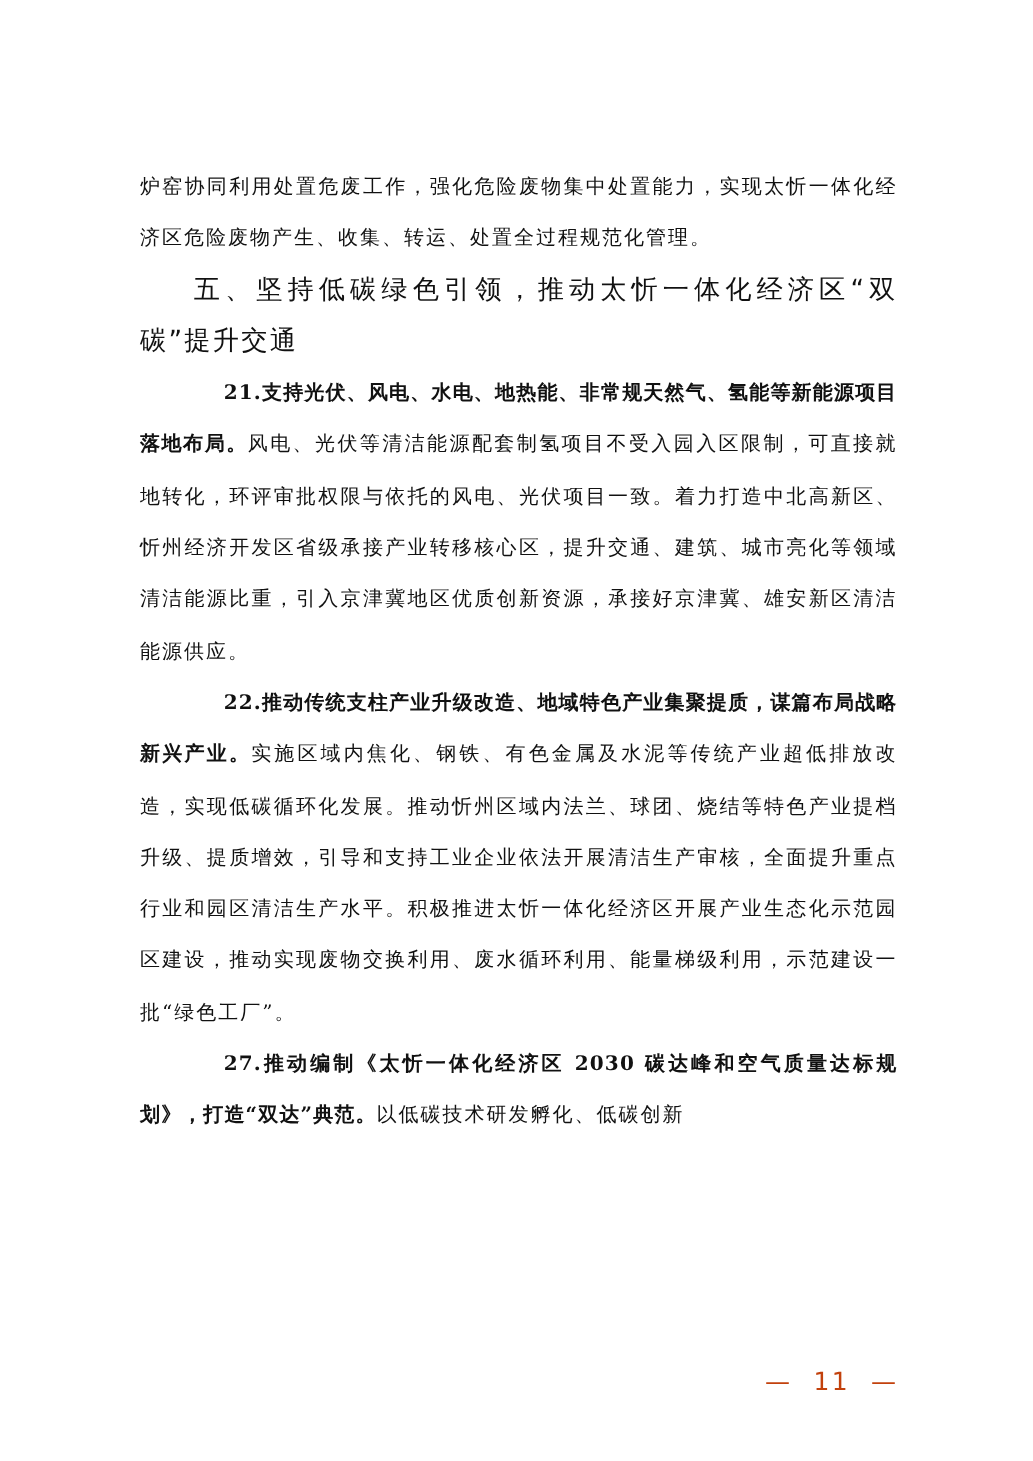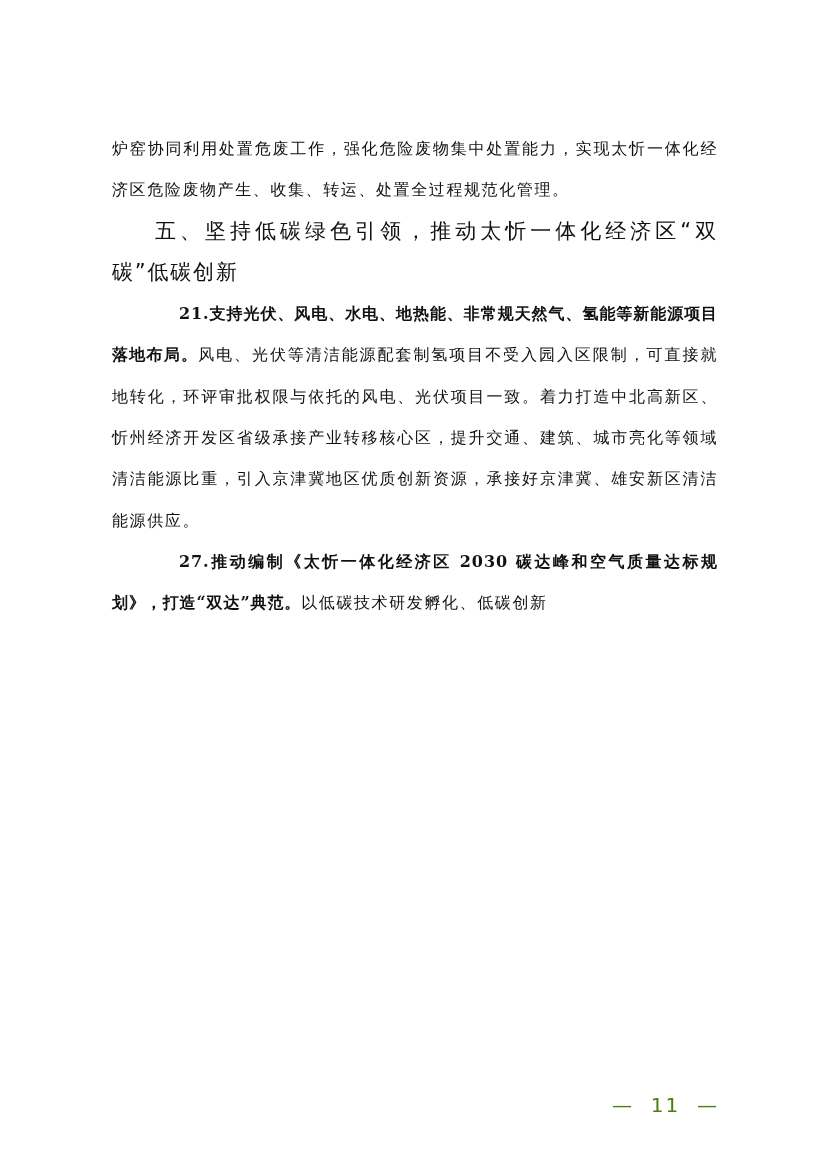--- a/index.html
+++ b/index.html
@@ -45,39 +45,42 @@
       letter-spacing: 0.9px;
       margin-left: 24px;
     }
     .page-number {
       position: absolute;
       left: 612px;
       top: 1093px;
       font-family: "DejaVu Sans", "Liberation Sans", sans-serif;
       font-size: 20px;
       letter-spacing: 2px;
-      color: #4d7c0f;
+      color: #c2410c;
       white-space: pre;
     }
   </style>
 </head>
 <body>
 
 <div class="page">
   <p class="para">
     <span>炉窑协同利用处置危废工作，强化危险废物集中处置能力，实现太忻一体化经济区危险废物产生、收集、转运、处置全过程规范化管理。</span>
   </p>
 
   <p class="para indent heading">
-    <span>五、坚持低碳绿色引领，推动太忻一体化经济区“双碳”低碳创新</span>
+    <span>五、坚持低碳绿色引领，推动太忻一体化经济区“双碳”提升交通</span>
   </p>
 
   <p class="para indent">
     <span class="bold">21.支持光伏、风电、水电、地热能、非常规天然气、氢能等新能源项目落地布局。</span><span>风电、光伏等清洁能源配套制氢项目不受入园入区限制，可直接就地转化，环评审批权限与依托的风电、光伏项目一致。着力打造中北高新区、忻州经济开发区省级承接产业转移核心区，提升交通、建筑、城市亮化等领域清洁能源比重，引入京津冀地区优质创新资源，承接好京津冀、雄安新区清洁能源供应。</span>
   </p>
 
+  <p class="para indent">
+    <span class="bold">22.推动传统支柱产业升级改造、地域特色产业集聚提质，谋篇布局战略新兴产业。</span><span>实施区域内焦化、钢铁、有色金属及水泥等传统产业超低排放改造，实现低碳循环化发展。推动忻州区域内法兰、球团、烧结等特色产业提档升级、提质增效，引导和支持工业企业依法开展清洁生产审核，全面提升重点行业和园区清洁生产水平。积极推进太忻一体化经济区开展产业生态化示范园区建设，推动实现废物交换利用、废水循环利用、能量梯级利用，示范建设一批“绿色工厂”。</span>
+  </p>
 
   <p class="para indent">
     <span class="bold">27.推动编制《太忻一体化经济区 2030 碳达峰和空气质量达标规划》，打造“双达”典范。</span><span>以低碳技术研发孵化、低碳创新</span>
   </p>
 </div>
 
 <div class="page-number">—  11  —</div>
 
 </body></html>

